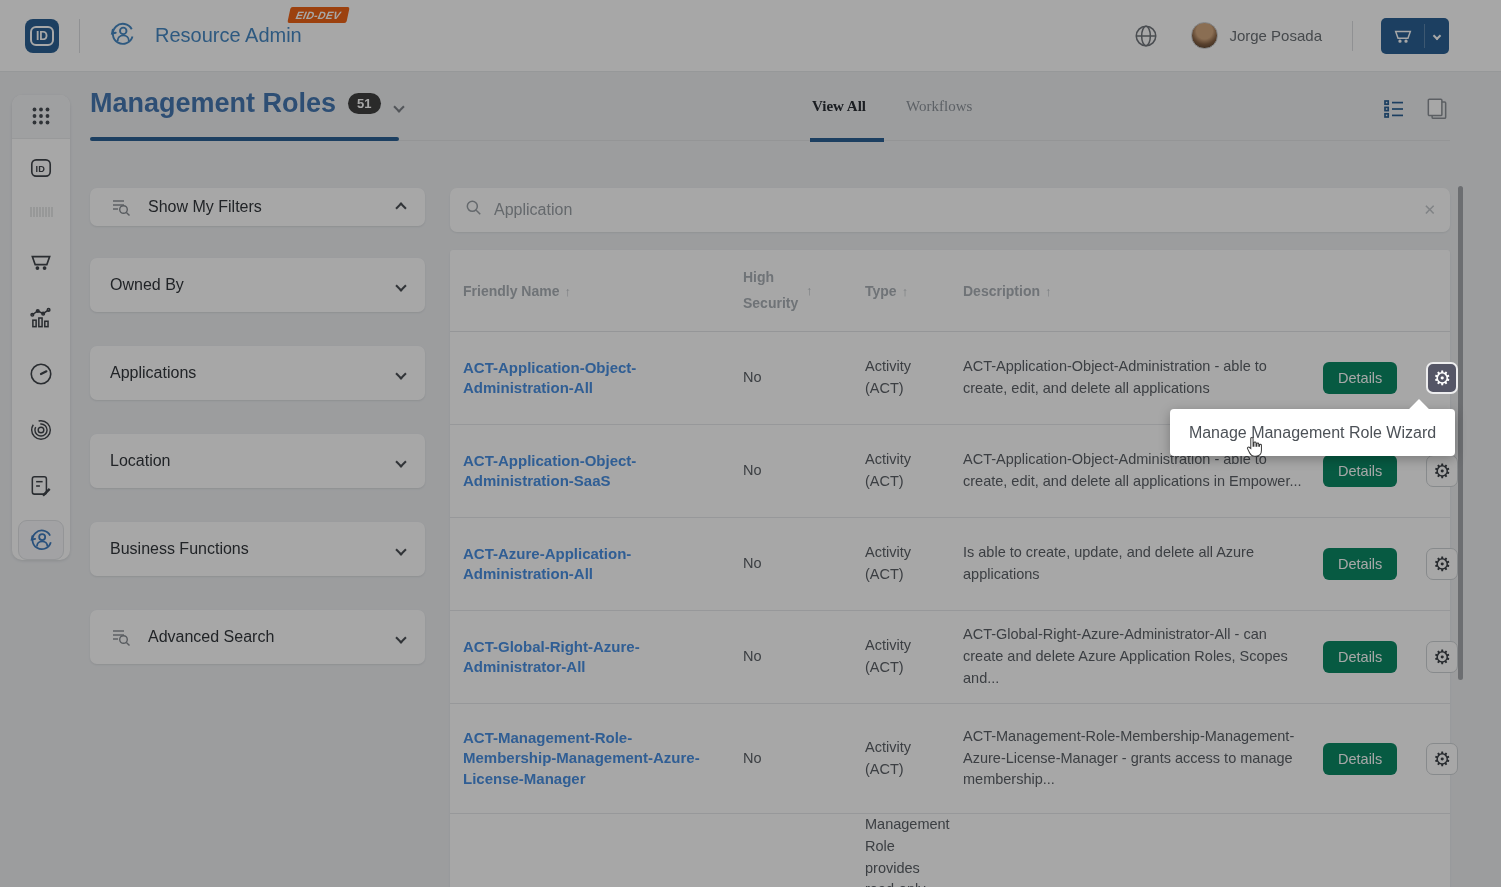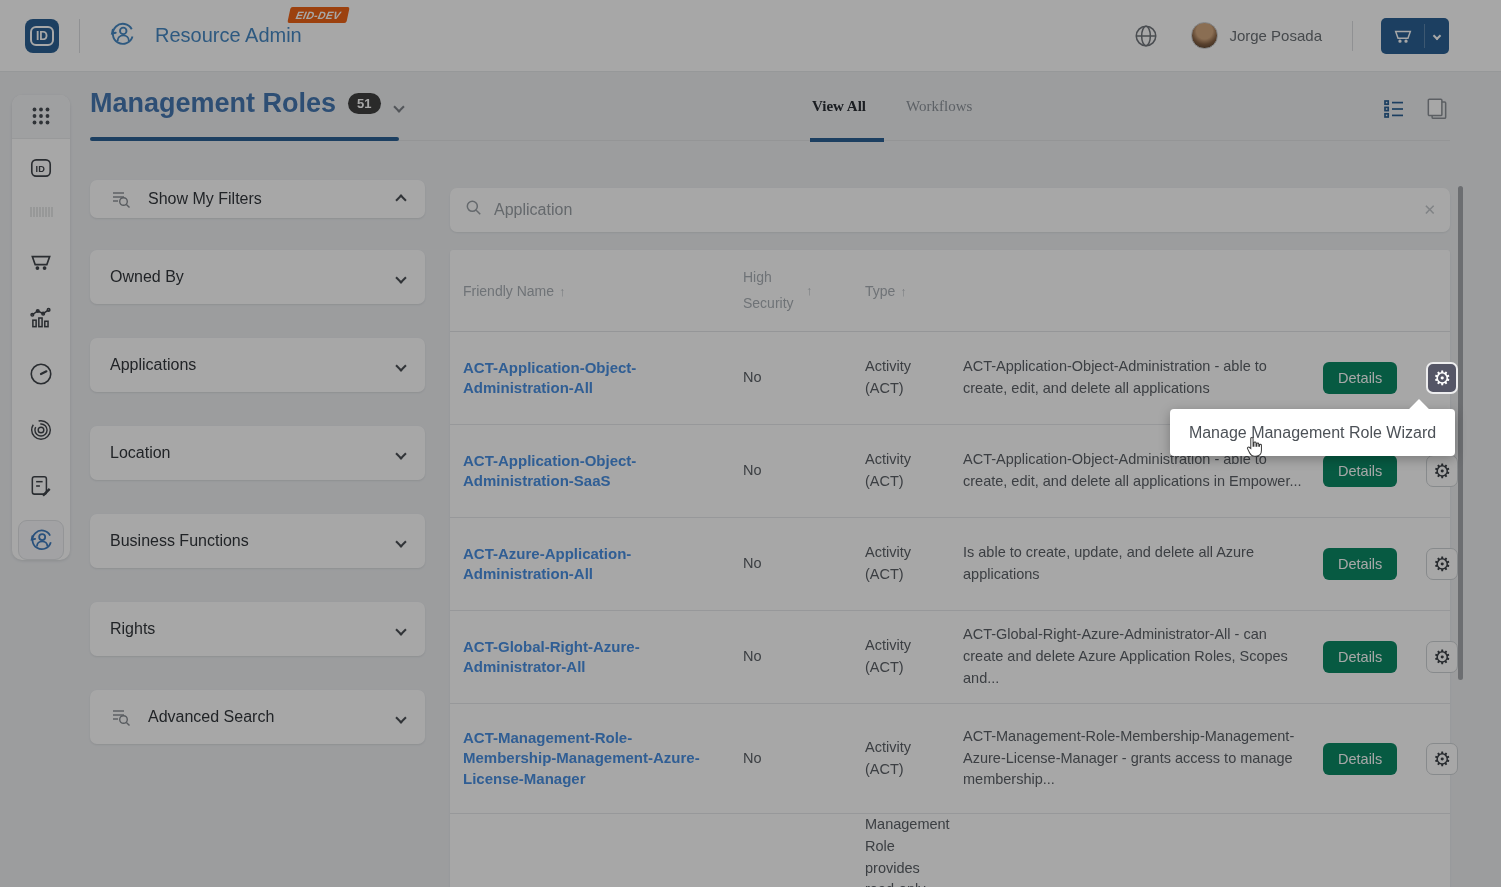--- a/index.html
+++ b/index.html
@@ -76,21 +76,21 @@
   .title-chev { color:#7d8288; margin-left:14px; margin-top:4px; }
   .tabs { position:absolute; left:722px; top:10px; display:flex; gap:40px; }
   .tab { font-size:15px; color:#8e949b; cursor:pointer;font-family:Liberation Serif, serif; }
   .tab.active { color:#2a2e34; font-weight:bold; }
   .head-tools { position:absolute; right:0; top:8px; display:flex; gap:18px; align-items:center; }
   .head-rule { position:absolute; left:90px; top:140px; width:1360px; height:1px; background:#e2e4e6; }
   .rule-blue-title { position:absolute; left:90px; top:137px; width:309px; height:4px; background:#2b6194; border-radius:2px; }
   .rule-blue-tab { position:absolute; left:810px; top:138px; width:74px; height:4px; background:#2b6194; }
 
   
-  .filter-col { position:absolute; left:90px; top:180px; width:335px; }
+  .filter-col { position:absolute; left:90px; top:188px; width:335px; }
   .fcard {
     background:#fff; border-radius:7px; box-shadow:0 1px 2px rgba(30,40,50,.10);
     display:flex; align-items:center; padding:0 20px; cursor:pointer;
   }
   .fcard.small { height:38px; margin-bottom:32px; }
   .fcard.big { height:54px; margin-bottom:34px;align-items:center; }
   .fcard .flabel { font-size:16px; color:#33373c; }
   .fcard .ficon { margin-right:16px; display:flex; }
   .fcard .chev-wrap { margin-left:auto; color:#4b5055; }
 
@@ -104,21 +104,21 @@
     border:none; outline:none; flex:1; font-size:16px; color:#3f444a;
     font-family:"Liberation Sans", sans-serif; margin-left:10px; background:transparent;
   }
   .search-bar input::placeholder { color:#9aa0a6; }
   .search-clear { color:#c4c8cc; font-size:15px; cursor:pointer; }
 
   .table-card { background:#fff; border-radius:3px; box-shadow:0 1px 2px rgba(30,40,50,.08); }
   .t-head {
     display:grid; grid-template-columns:280px 122px 98px 360px 1fr;
     min-height:82px; align-items:center; border-bottom:1px solid #e4e6e8;
-    color:#aab0b6; font-size:14px;
+    color:#aab0b6; font-size:14px;font-weight:bold;
   }
   .t-head > div { padding-left:13px; padding-right:6px; }
   .sort-arrow { color:#b9bec3; margin-left:5px; font-size:13px; }
   .hs-head { display:flex; align-items:center; }
   .hs-head .hs-txt { width:58px; line-height:1.8; }
   .t-row {
     display:grid; grid-template-columns:280px 122px 98px 360px 1fr;
     min-height:93px; align-items:center; border-bottom:1px solid #e7e9eb;
   }
   .t-row:nth-of-type(5) { min-height:110px; }
@@ -355,24 +355,20 @@
       <div class="fcard big">
         <span class="flabel">Location</span>
         <span class="chev-wrap"><span class="chev"></span></span>
       </div>
 
       <div class="fcard big">
         <span class="flabel">Business Functions</span>
         <span class="chev-wrap"><span class="chev"></span></span>
       </div>
 
-      <div class="fcard big">
-        <span class="flabel">Rights</span>
-        <span class="chev-wrap"><span class="chev"></span></span>
-      </div>
     </div>
 
   <div class="fcard big">
     <span class="ficon">
       <svg width="22" height="22" viewBox="0 0 22 22" fill="none" stroke="#888d93" stroke-width="1.4">
         <line x1="3" y1="5" x2="14" y2="5"></line>
           <line x1="3" y1="9" x2="14" y2="9"></line>
           <line x1="3" y1="13" x2="8" y2="13"></line>
         <circle cx="13.5" cy="13.5" r="3.8"></circle>
           <line x1="16.4" y1="16.4" x2="19.5" y2="19.5"></line>
@@ -396,20 +392,21 @@
   </div>
 
   <div class="table-card">
     <div class="t-head">
       <div><span>Friendly Name</span><span class="sort-arrow">↑</span></div>
       <div class="hs-head">
           <span class="hs-txt">High Security</span>
           <span class="sort-arrow">↑</span>
         </div>
       <div><span>Type</span><span class="sort-arrow">↑</span></div>
+      <div><span>Description</span><span class="sort-arrow">↑</span></div>
       <div></div>
     </div>
     <div class="t-body">
 
         <div class="t-row">
           <div class="cell-name">ACT-Application-Object-Administration-All</div>
           <div class="cell-hs">No</div>
           <div class="cell-type">Activity (ACT)</div>
           <div class="cell-desc">ACT-Application-Object-Administration - able to create, edit, and delete all applications</div>
           <div class="cell-actions">

